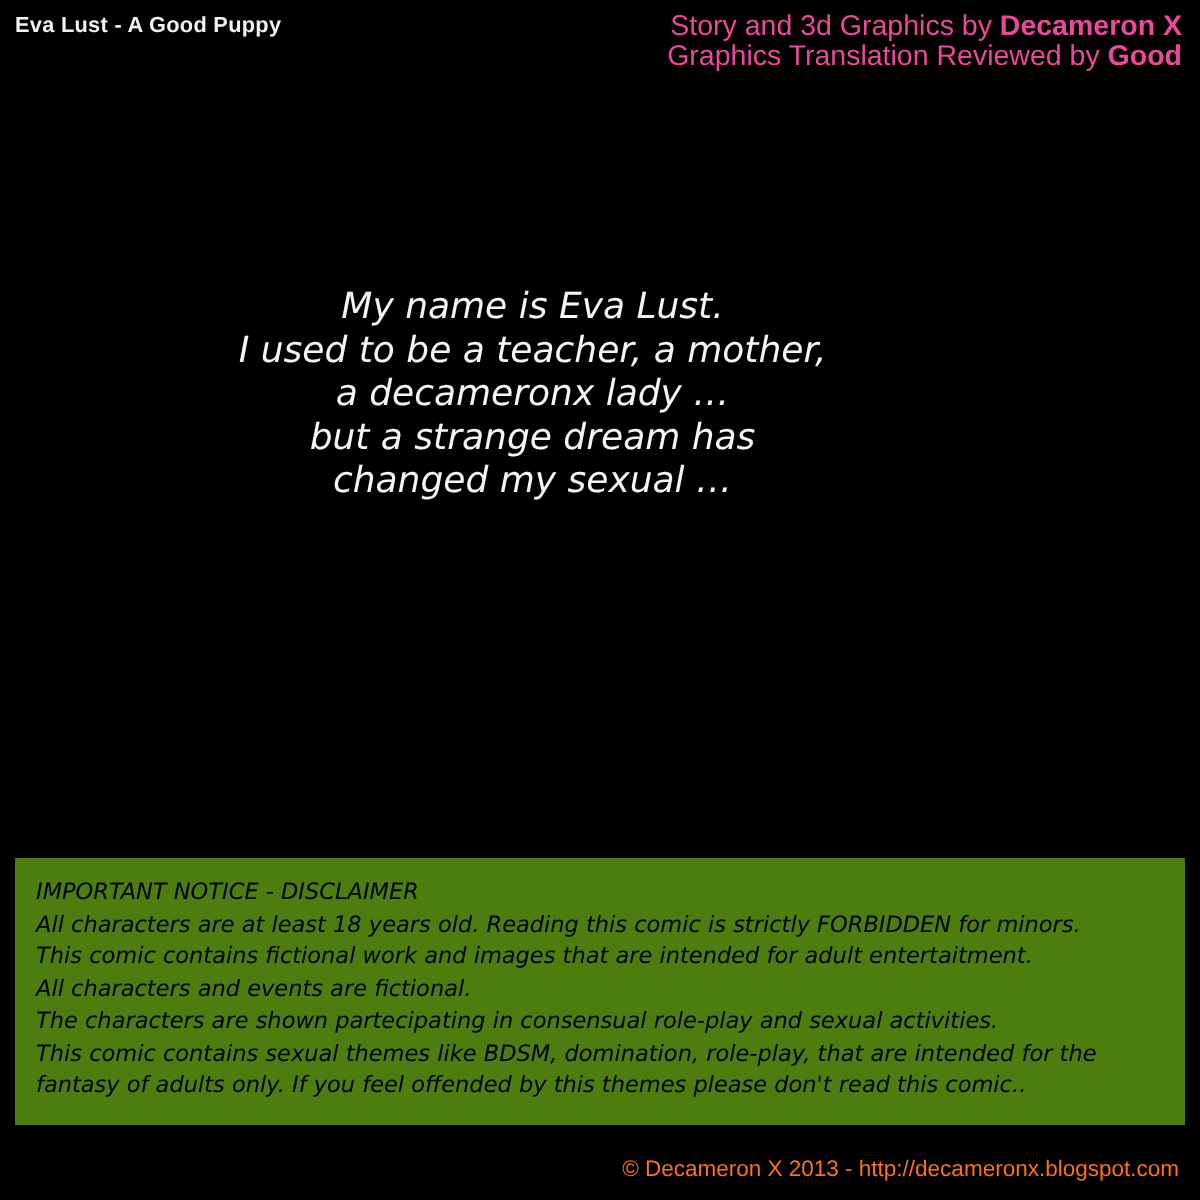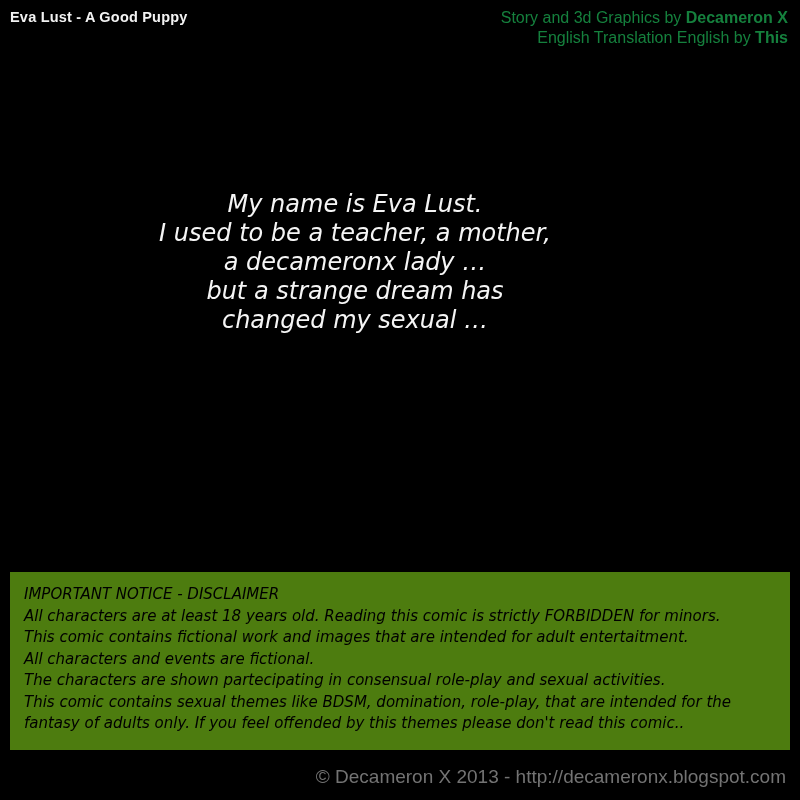--- a/index.html
+++ b/index.html
@@ -41,22 +41,22 @@
     white-space: nowrap;
   }
   .credits {
     position: absolute;
     right: 12px;
     top: 8px;
     text-align: right;
     line-height: 20px;
   }
   .credits .line {
-    font-size: 16px;
-    color: #15803d;
+    font-size: 19px;
+    color: #ec4899;
     white-space: nowrap;
   }
   .credits .line b {
     font-weight: bold;
   }
   .credits .line span.reg {
     font-weight: normal;
   }
 
   
@@ -98,35 +98,35 @@
   }
   .disclaimer .dline.wrap {
     white-space: normal;
   }
 
   
   .footer {
     position: absolute;
     right: 14px;
     bottom: 12px;
-    font-size: 19px;
-    color: #737373;
+    font-size: 15px;
+    color: #f97316;
     white-space: nowrap;
   }
 </style>
 </head>
 <body>
 
 <div class="page">
 
   <div class="header">
     <div class="title">Eva Lust - A Good Puppy</div>
     <div class="credits">
       <div class="line"><span class="reg">Story and 3d Graphics by </span><b>Decameron X</b></div>
-      <div class="line"><span class="reg">English Translation English by </span><b>This</b></div>
+      <div class="line"><span class="reg">Graphics Translation Reviewed by </span><b>Good</b></div>
     </div>
   </div>
 
   <div class="monologue">
     <div class="mline">My name is Eva Lust.</div>
     <div class="mline">I used to be a teacher, a mother,</div>
     <div class="mline">a decameronx lady …</div>
     <div class="mline">but a strange dream has</div>
     <div class="mline">changed my sexual …</div>
   </div>

